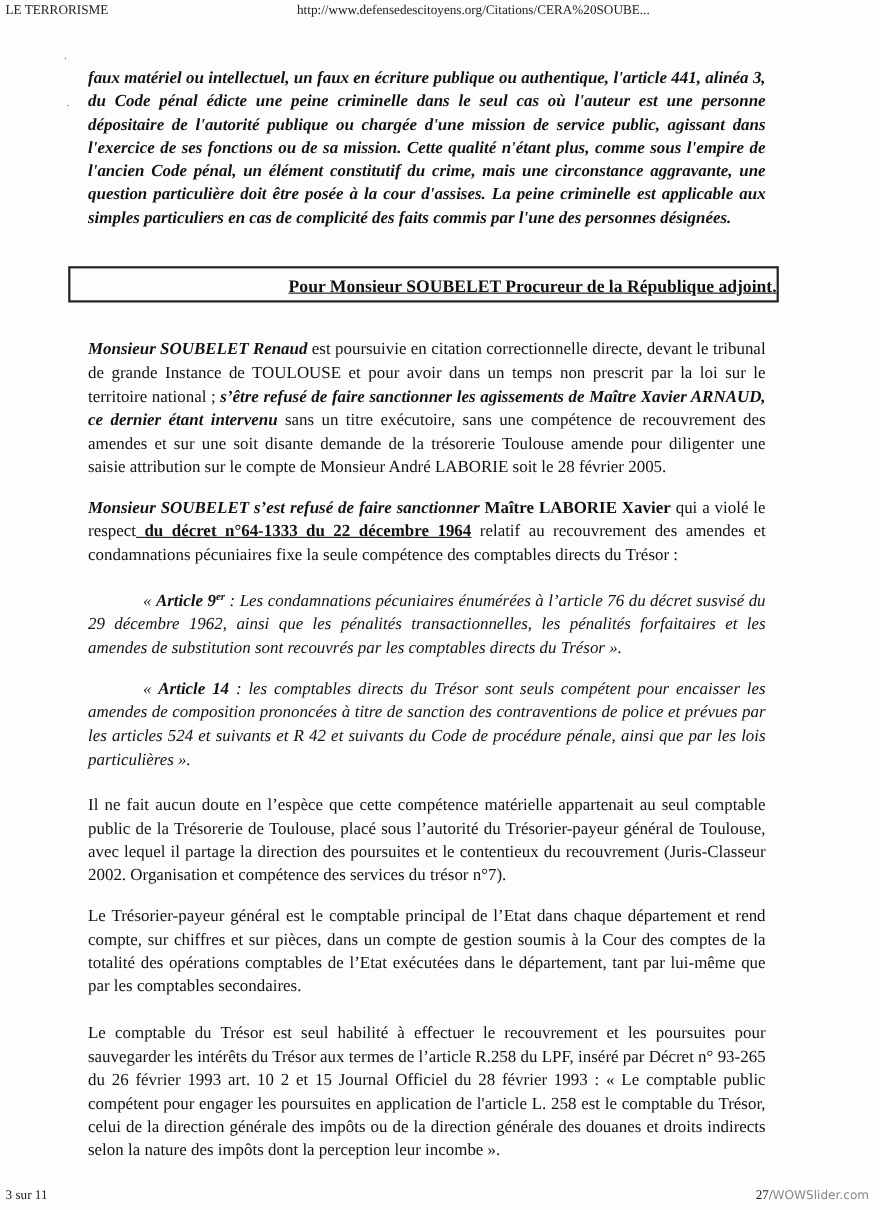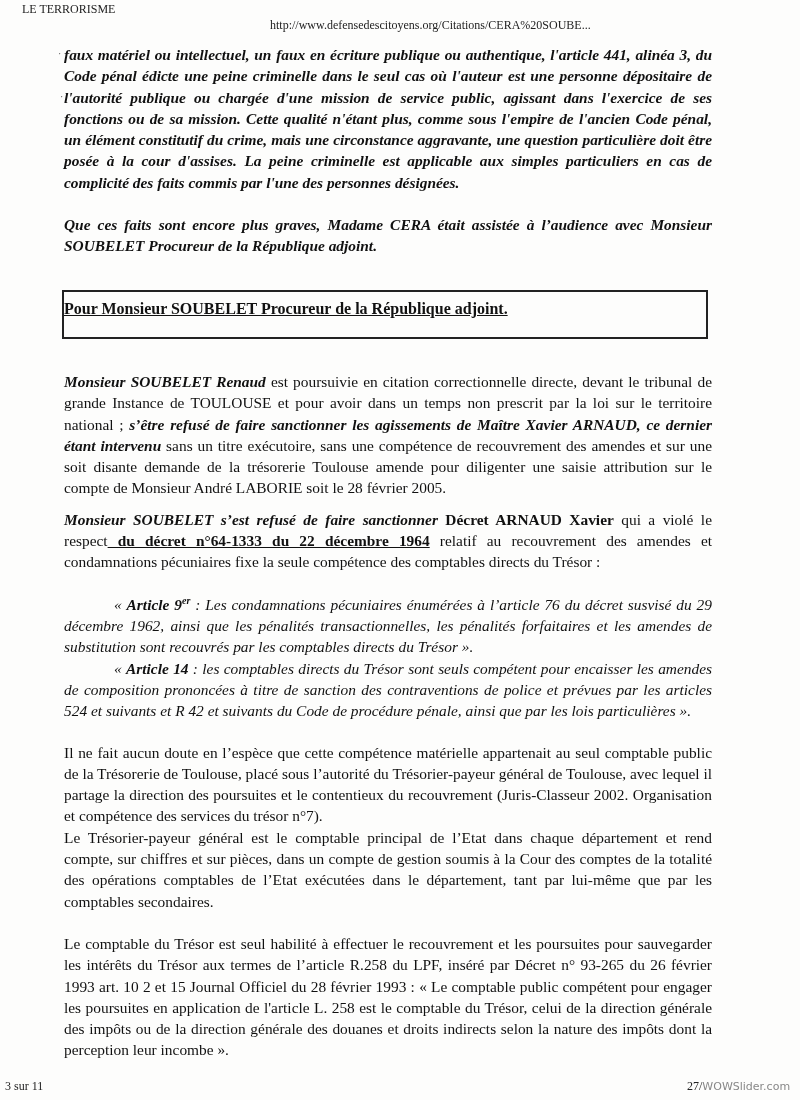--- a/index.html
+++ b/index.html
@@ -6,40 +6,40 @@
   body {
     width: 800px; height: 1100px; overflow: hidden;
     background: #fdfdfc;
     color: #111;
     font-family: "Liberation Serif", serif;
     position: relative;
   }
   .header-left, .header-right, .footer-left, .footer-right {
     position: absolute; font-size: 12px; color: #222;
   }
-  .header-left { left: 22px; top: 2px; }
-  .header-right { left: 270px; top: 18px; }
+  .header-left { left: 5px; top: 2px; }
+  .header-right { left: 270px; top: 2px; }
   .footer-left { left: 5px; top: 1079px; }
   .footer-right { left: 687px; top: 1079px; }
   .footer-right .wm { color: #888; font-family: "DejaVu Sans", sans-serif; font-size: 11px; }
   .content {
     position: absolute; left: 64px; top: 44px; width: 648px;
     font-size: 15.4px; line-height: 21.3px;
   }
-  p { margin: 0; text-align: justify; }
+  p { margin: 16px; text-align: justify; }
   .bi { font-weight: bold; font-style: italic; }
   .i { }
   .b { font-weight: bold; }
   .p1 { font-weight: bold; font-style: italic; }
   .p2 { margin-top: 21px; font-weight: bold; font-style: italic; }
   .boxed {
     margin-top: 33px; margin-left: -2px; width: 642px;
     border: 2px solid #222;
-    text-align: left; font-weight: bold; font-size: 16px;
-    padding: 6px 0 18px 0;
+    text-align: right; font-weight: bold; font-size: 16px;
+    padding: 6px 0 2px 0;
   }
   .boxed span { text-decoration: underline; }
   .p3 { margin-top: 32px; }
   .p4 { margin-top: 10px; }
   .u { text-decoration: underline; font-weight: bold; }
   .quotes { margin-top: 17px; font-style: italic; }
   .indent { text-indent: 50px; }
   .p5 { margin-top: 20px; }
   .p7 { margin-top: 21px; }
   sup { font-size: 10px; font-style: italic; }
@@ -50,29 +50,28 @@
 
 <div class="header-left">LE TERRORISME</div>
 <div class="header-right">http://www.defensedescitoyens.org/Citations/CERA%20SOUBE...</div>
 
 <span class="dot" style="left:58px; top:48px;">·</span>
 <span class="dot" style="left:60px; top:91px;">·</span>
 
 <div class="content">
   <p class="p1">faux matériel ou intellectuel, un faux en écriture publique ou authentique, l'article 441, alinéa 3, du Code pénal édicte une peine criminelle dans le seul cas où l'auteur est une personne dépositaire de l'autorité publique ou chargée d'une mission de service public, agissant dans l'exercice de ses fonctions ou de sa mission. Cette qualité n'étant plus, comme sous l'empire de l'ancien Code pénal, un élément constitutif du crime, mais une circonstance aggravante, une question particulière doit être posée à la cour d'assises. La peine criminelle est applicable aux simples particuliers en cas de complicité des faits commis par l'une des personnes désignées.</p>
 
-  <p class="p2">Que ces faits sont encore plus graves, Madame CERA était assistée à l’audience avec Monsieur SOUBELET Procureur  de la République adjoint.</p>
 
   <div class="boxed">
     <span>Pour Monsieur SOUBELET Procureur  de la République adjoint.</span>
   </div>
 
   <p class="p3"><span class="bi">Monsieur SOUBELET Renaud</span><span> est poursuivie en citation correctionnelle directe, devant le tribunal de grande Instance de TOULOUSE et pour avoir dans un temps non prescrit par la loi sur le territoire national ; </span><span class="bi">s’être refusé de faire sanctionner les agissements de Maître Xavier ARNAUD, ce dernier étant intervenu</span><span> sans un titre exécutoire, sans une compétence de recouvrement des amendes et sur une soit disante  demande de la trésorerie Toulouse amende pour diligenter une saisie attribution sur le compte de Monsieur André LABORIE soit le 28 février 2005.</span></p>
 
-  <p class="p4"><span class="bi">Monsieur SOUBELET s’est refusé de faire sanctionner</span><span class="b"> Décret ARNAUD Xavier</span><span>  qui a violé le respect</span><span class="u"> du décret n°64-1333 du 22 décembre 1964</span><span> relatif au recouvrement des amendes et condamnations pécuniaires fixe la seule compétence des comptables directs du Trésor :</span></p>
+  <p class="p4"><span class="bi">Monsieur SOUBELET s’est refusé de faire sanctionner</span><span class="b"> Maître LABORIE Xavier</span><span>  qui a violé le respect</span><span class="u"> du décret n°64-1333 du 22 décembre 1964</span><span> relatif au recouvrement des amendes et condamnations pécuniaires fixe la seule compétence des comptables directs du Trésor :</span></p>
 
   <div class="quotes">
     <p class="indent"><span>« </span><span class="b">Article 9</span><sup class="b">er</sup><span> : Les condamnations pécuniaires énumérées à l’article 76 du décret susvisé du 29 décembre 1962, ainsi que les pénalités transactionnelles, les pénalités forfaitaires et les amendes de substitution sont recouvrés par les comptables directs du Trésor ».</span></p>
     <p class="indent"><span>« </span><span class="b">Article 14</span><span> : les comptables directs du Trésor sont seuls compétent pour encaisser les amendes de composition prononcées à titre de sanction des contraventions de police et prévues par les articles 524 et suivants et R 42 et suivants du Code de procédure pénale, ainsi que par les lois particulières ».</span></p>
   </div>
 
   <p class="p5">Il ne fait aucun doute en l’espèce que cette compétence matérielle appartenait au seul comptable public de la Trésorerie de Toulouse, placé sous l’autorité du Trésorier-payeur général de Toulouse, avec lequel il partage la direction des poursuites et le contentieux du recouvrement (Juris-Classeur 2002. Organisation et compétence des services du trésor n°7).</p>
   <p>Le Trésorier-payeur général est le comptable principal de l’Etat dans chaque département et rend compte, sur chiffres et sur pièces, dans un compte de gestion soumis à la Cour des comptes de la totalité des opérations comptables de l’Etat exécutées dans le département, tant par lui-même que par les comptables secondaires.</p>
 
   <p class="p7"><span>Le comptable du Trésor est seul habilité à effectuer le recouvrement et les poursuites pour sauvegarder les intérêts du Trésor aux termes de l’article R.258 du LPF, inséré par Décret n° 93-265 du 26 février 1993 art. 10 2 et 15 Journal Officiel du 28 février 1993 : </span><span class="i">« Le comptable public compétent pour engager les poursuites en application de l'article L. 258 est le comptable du Trésor, celui de la direction générale des impôts ou de la direction générale des douanes et droits indirects selon la nature des impôts dont la perception leur incombe ».</span></p>

